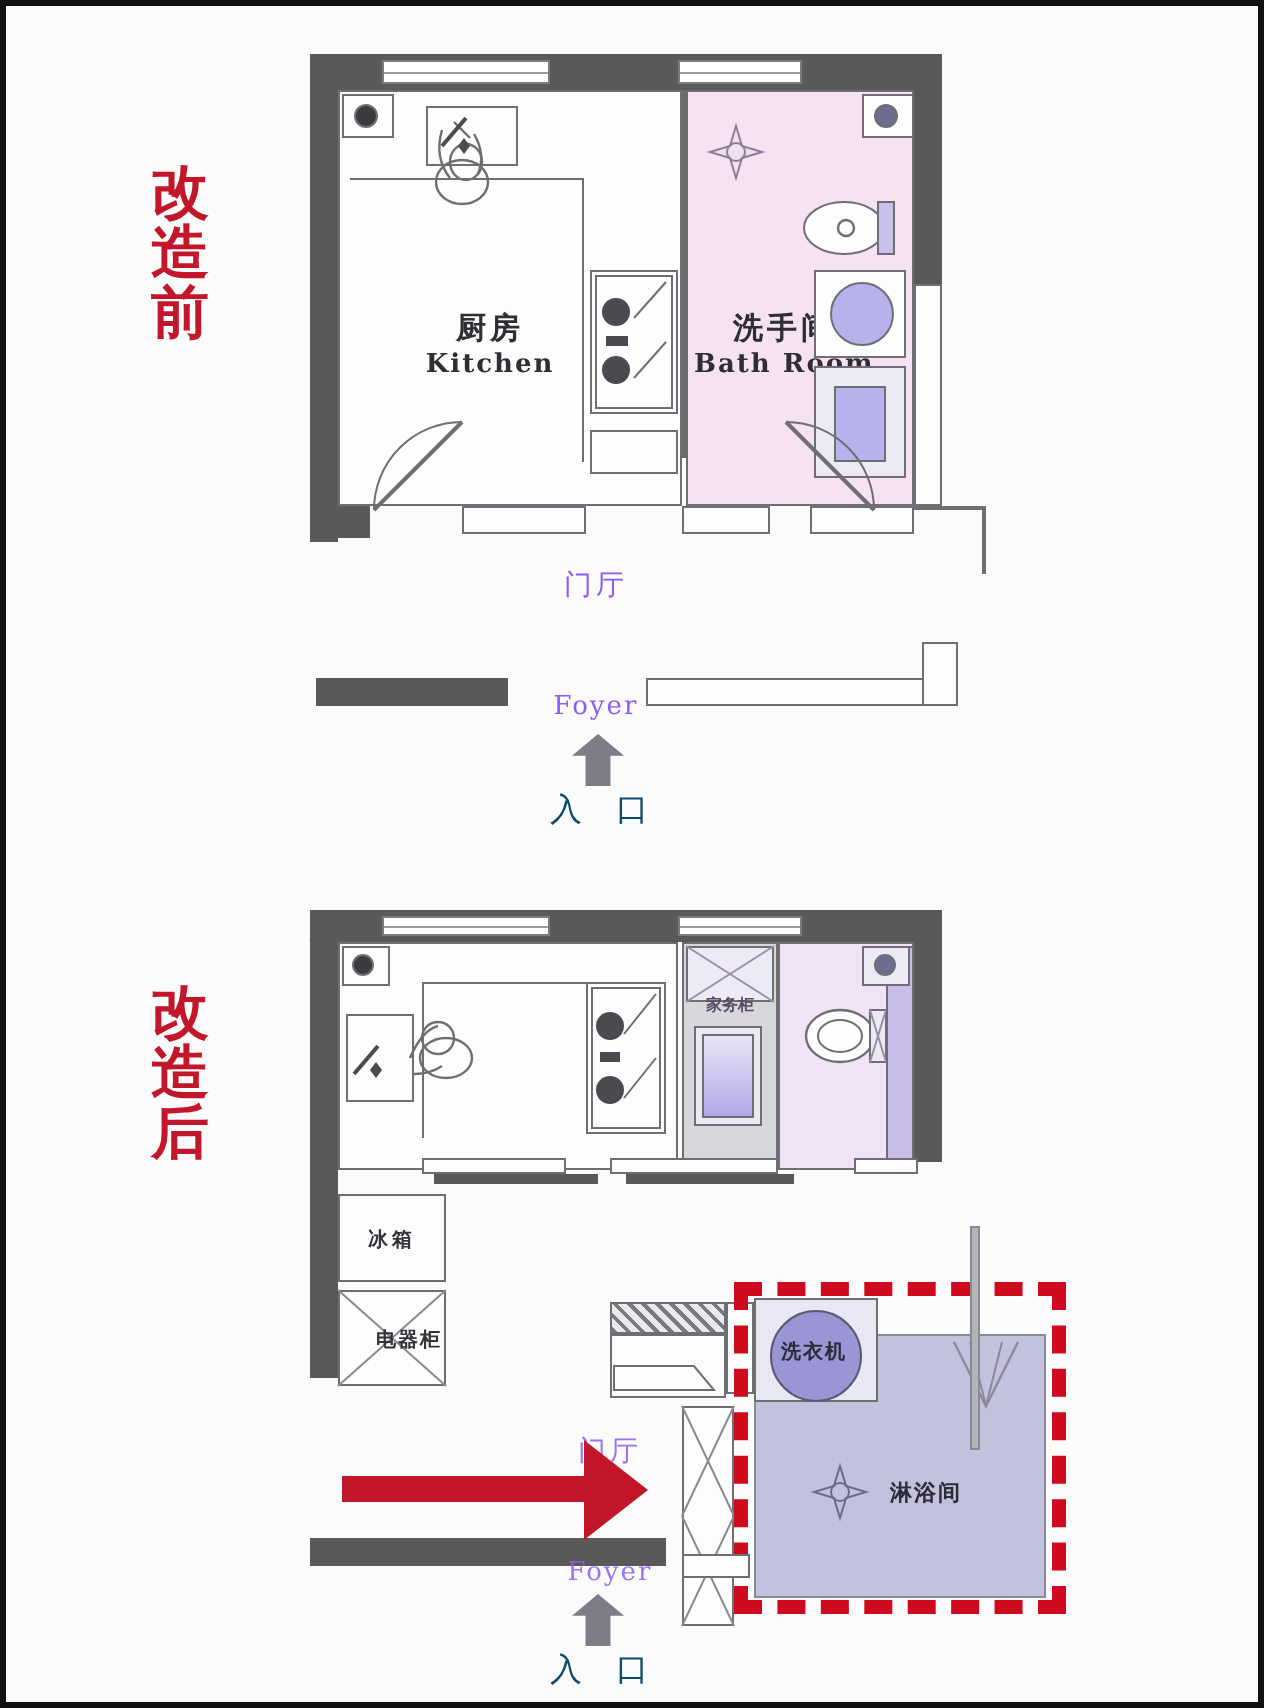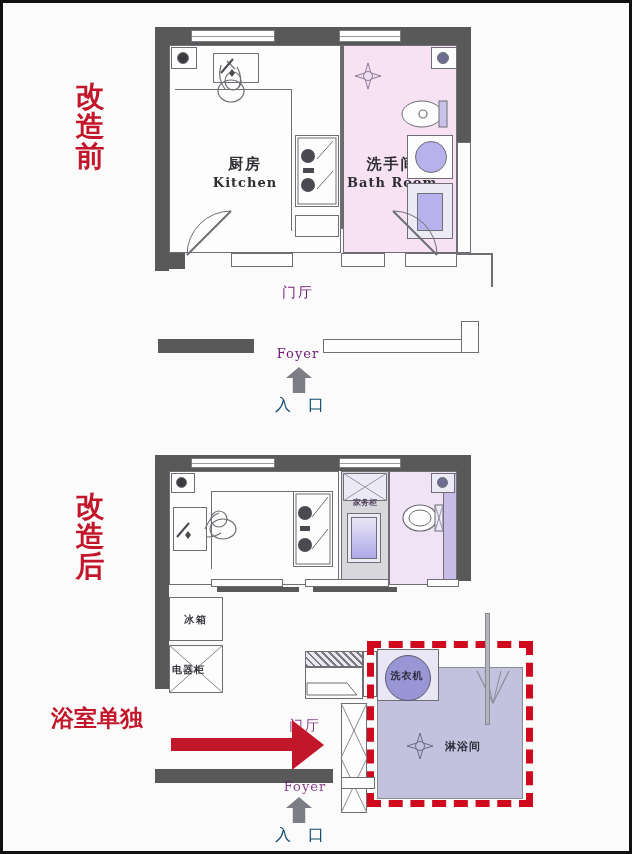--- a/index.html
+++ b/index.html
@@ -35,21 +35,21 @@
   .rlabel{position:absolute;text-align:center;color:#2e2e33;white-space:nowrap;
           font-family:"DejaVu Serif","Liberation Serif",serif;}
   .rlabel .cn{display:block;font-size:15px;letter-spacing:2px;}
   .rlabel .en{display:block;font-size:13px;letter-spacing:1px;margin-top:1px;
               font-family:"DejaVu Serif","Liberation Serif",serif;}
   .tiny{position:absolute;font-size:8px;color:#33333a;white-space:nowrap;text-align:center;
         font-family:"DejaVu Sans","Liberation Sans",sans-serif;letter-spacing:0px;}
   .tiny9{font-size:9px;}
 
   
-  .foyer{position:absolute;text-align:center;color:#701a75;
+  .foyer{position:absolute;text-align:center;color:#8b5cf6;
          font-family:"DejaVu Serif","Liberation Serif",serif;}
   .foyer .cn{display:block;font-size:14px;letter-spacing:2px;}
   .foyer .en{display:block;font-size:13px;letter-spacing:1px;margin-top:44px;}
 
   
   .ent-arrow{position:absolute;width:26px;height:26px;background:#7d7d85;
      clip-path:polygon(50% 0%,100% 42%,74% 42%,74% 100%,26% 100%,26% 42%,0% 42%);}
   .ent-text{position:absolute;font-size:16px;color:#0c4a6e;letter-spacing:6px;white-space:nowrap;
      font-family:"DejaVu Serif","Liberation Serif",serif;}
 
@@ -262,21 +262,21 @@
 
     <div class="wall" style="left:0;top:130px;width:14px;height:104px;"></div>
 
     <div class="fixture" style="left:14px;top:142px;width:54px;height:44px;"></div>
     <div class="tiny" style="left:14px;top:158px;width:54px;font-size:10px;letter-spacing:2px;">冰箱</div>
 
     <div class="fixture" style="left:14px;top:190px;width:54px;height:48px;"></div>
     <svg class="ov" style="left:14px;top:190px;" width="54" height="48" viewBox="0 0 54 48">
       <path d="M0 0 L54 48 M54 0 L0 48" stroke="#8a8a90" stroke-width="1"></path>
     </svg>
-    <div class="tiny" style="left:14px;top:208px;width:39px;font-size:10px;letter-spacing:1px;">电器柜</div>
+    <div class="tiny" style="left:30px;top:208px;width:39px;font-size:10px;letter-spacing:1px;">电器柜</div>
 
     <div class="fixture" style="left:150px;top:196px;width:58px;height:16px;background:repeating-linear-gradient(45deg,#7a7a80 0 2px,#e8e8ee 2px 5px);"></div>
     <div class="fixture" style="left:150px;top:212px;width:58px;height:32px;"></div>
     <svg class="ov" style="left:152px;top:214px;" width="54" height="28" viewBox="0 0 54 28">
       <path d="M0 14 L40 14 L50 26 L0 26 Z" fill="none" stroke="#6e6e74" stroke-width="1"></path>
     </svg>
     <div class="fixture" style="left:208px;top:196px;width:14px;height:46px;"></div>
 
     <div class="fixture" style="left:186px;top:248px;width:26px;height:110px;background:#fdfdfd;"></div>
     <svg class="ov" style="left:186px;top:248px;" width="26" height="110" viewBox="0 0 26 110">
@@ -307,21 +307,20 @@
     <div class="wall" style="left:0;top:314px;width:178px;height:14px;"></div>
     <div class="fixture" style="left:186px;top:322px;width:34px;height:12px;background:#fdfdfd;"></div>
   </div>
 
   <div class="foyer" style="left:270px;top:714px;width:64px;opacity:0.85;">
     <span class="cn">门厅</span>
     <span class="en">Foyer</span>
   </div>
 
   <div class="callout" style="left:48px;top:700px;">
-    <div>浴室单独</div>
   </div>
   <div class="red-arrow-bar" style="left:168px;top:735px;width:122px;"></div>
   <div class="red-arrow-head" style="left:289px;top:717px;"></div>
 
   <div class="ent-arrow" style="left:283px;top:794px;"></div>
   <div class="ent-text" style="left:272px;top:822px;">入 口</div>
 
 </div>
 
 </body></html>

